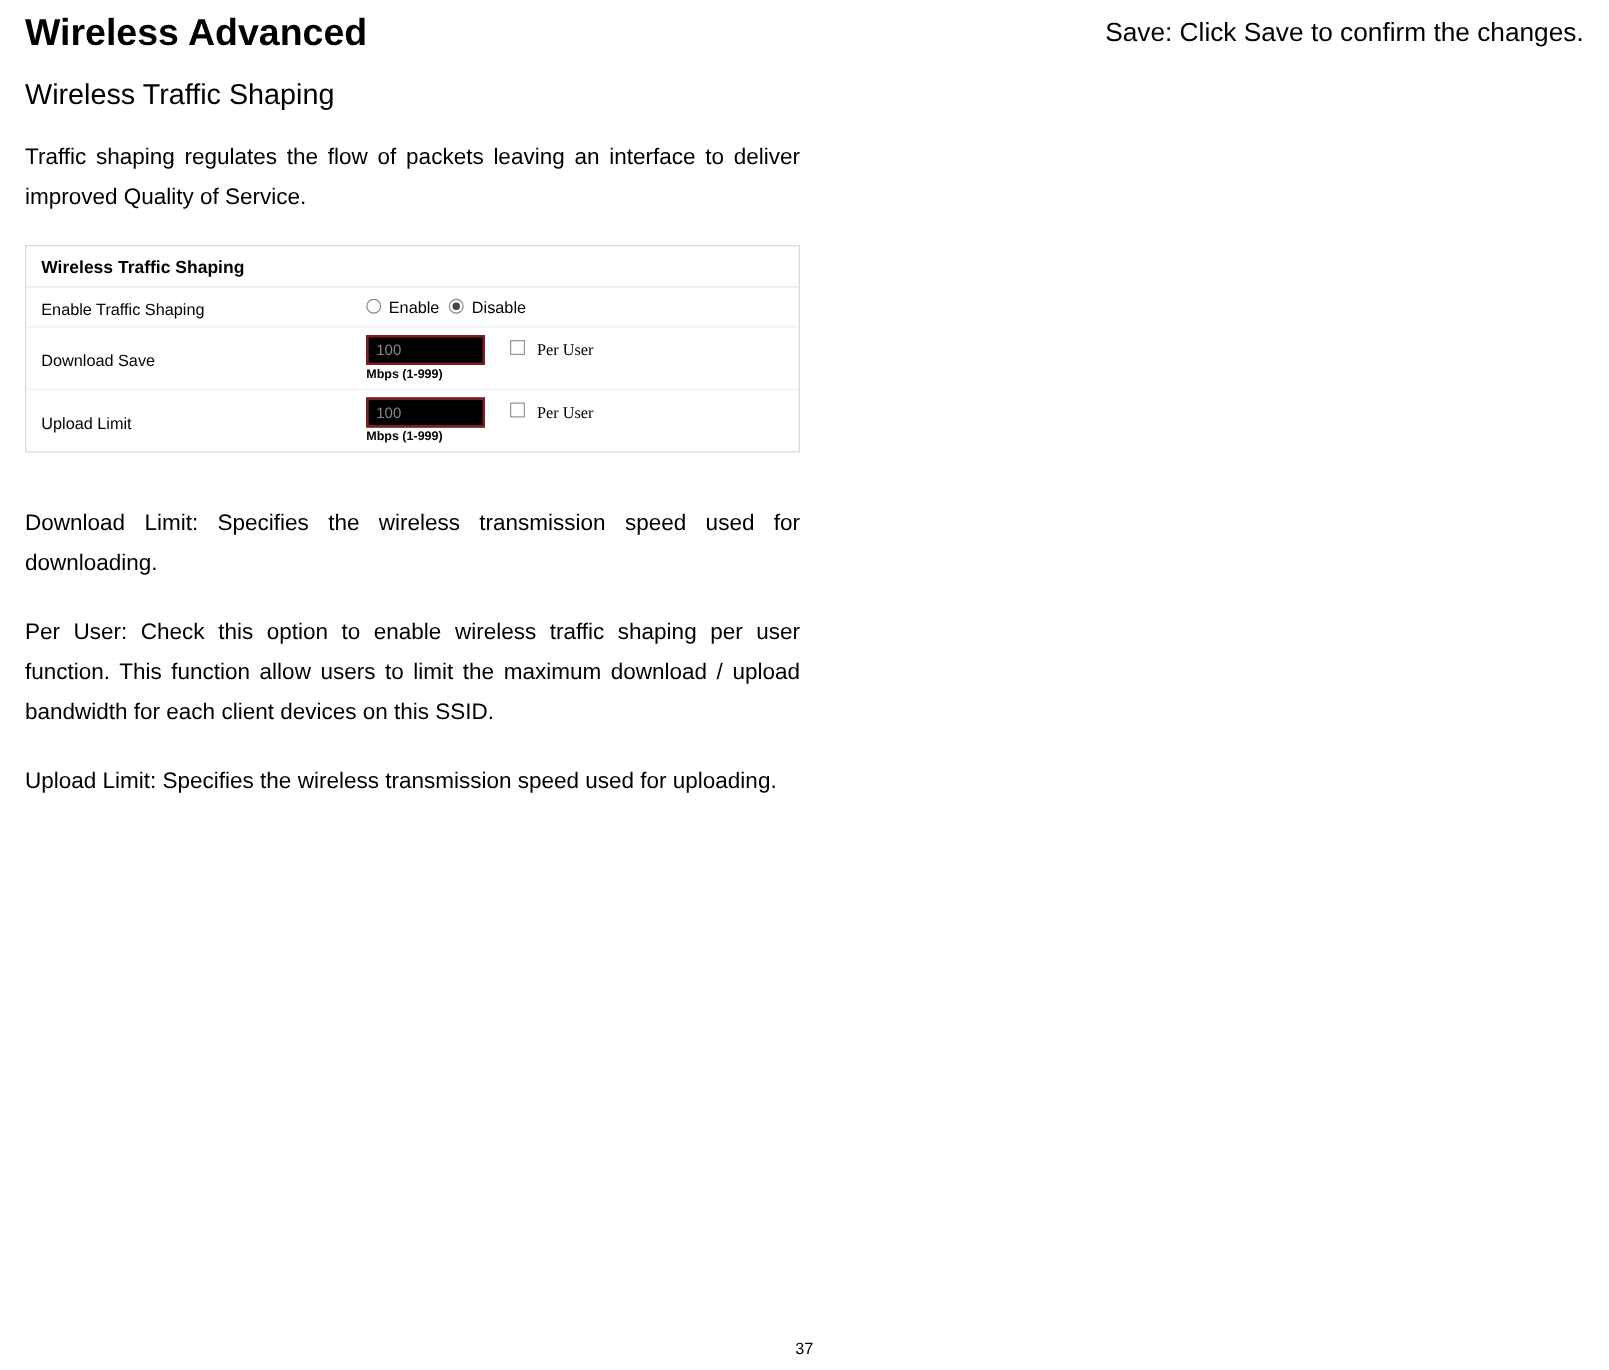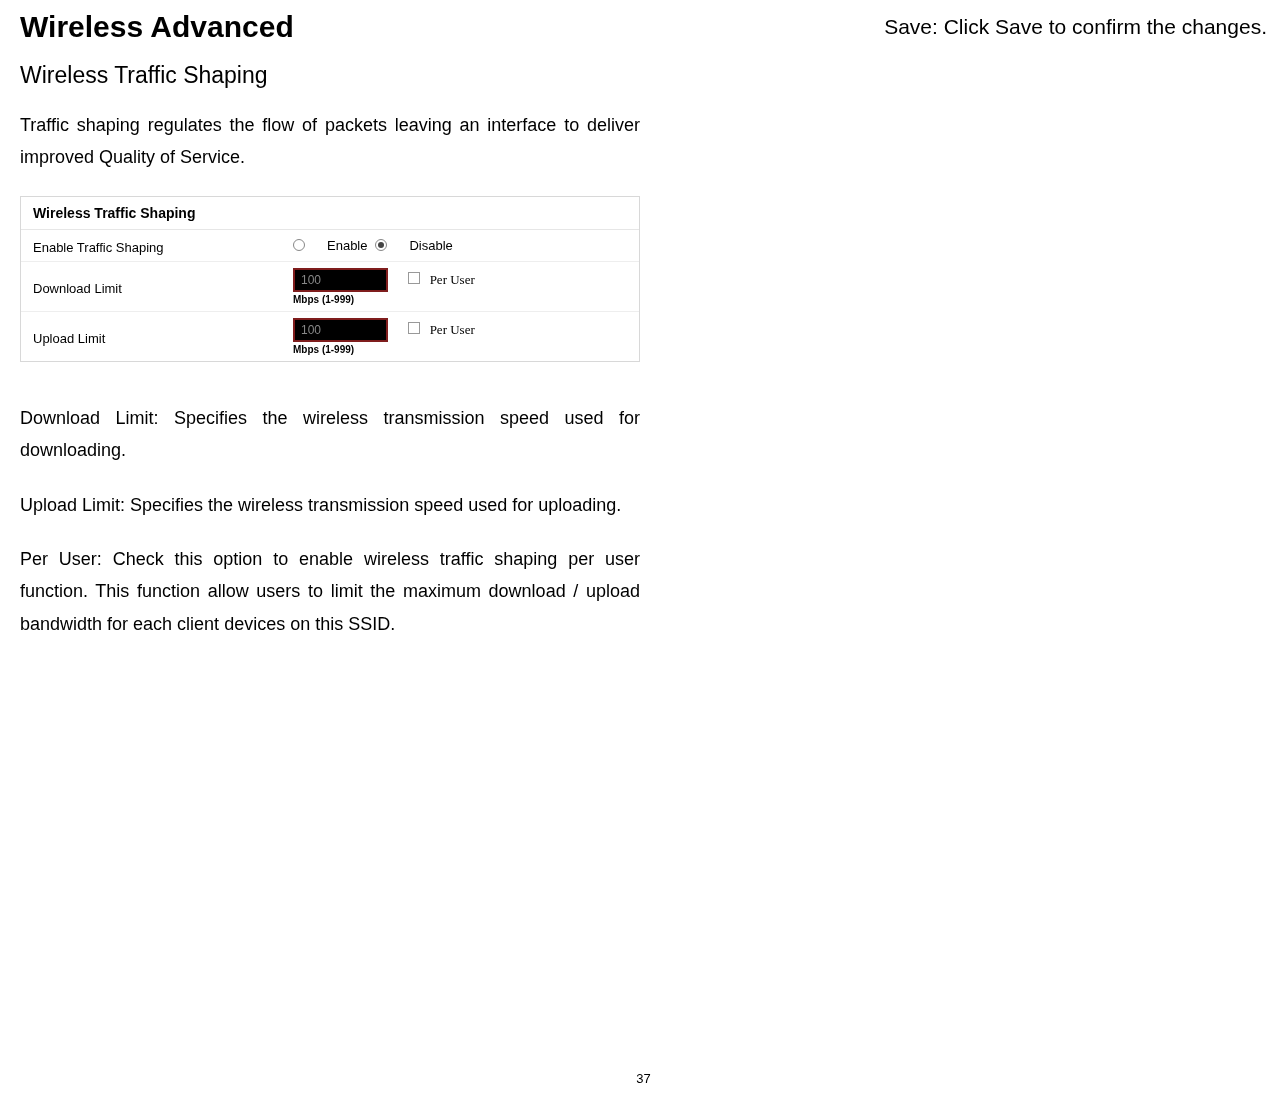--- a/index.html
+++ b/index.html
@@ -81,21 +81,21 @@
       gap: 8px;
       flex-wrap: wrap;
     }
     .config-control-stack {
       display: flex;
       flex-direction: column;
     }
     .radio-group {
       display: flex;
       align-items: center;
-      gap: 22px;
+      gap: 6px;
     }
     .radio {
       width: 12px;
       height: 12px;
       border-radius: 50%;
       border: 1px solid #888;
       display: inline-block;
       position: relative;
     }
     .radio.selected::after {
@@ -165,21 +165,21 @@
             <span>Enable</span>
           </span>
           <span class="radio-group">
             <span class="radio selected"></span>
             <span>Disable</span>
           </span>
         </div>
       </div>
 
       <div class="config-row">
-        <div class="config-label">Download Limit</div>
+        <div class="config-label">Download Save</div>
         <div class="config-control">
           <div class="config-control-stack">
             <div class="input-and-peruser">
               <input class="text-input" type="text" disabled="" value="100" style="">
               <span>
                 <span class="checkbox"></span>
                 <span class="peruser-label">Per User</span>
               </span>
             </div>
             <div class="hint">Mbps (1-999)</div>
@@ -198,22 +198,22 @@
                 <span class="peruser-label">Per User</span>
               </span>
             </div>
             <div class="hint">Mbps (1-999)</div>
           </div>
         </div>
       </div>
     </div>
 
     <p class="body-text">Download Limit: Specifies the wireless transmission speed used for downloading.</p>
+    <p class="body-text">Per User: Check this option to enable wireless traffic shaping per user function. This function allow users to limit the maximum download / upload bandwidth for each client devices on this SSID.</p>
     <p class="body-text">Upload Limit: Specifies the wireless transmission speed used for uploading.</p>
-    <p class="body-text">Per User: Check this option to enable wireless traffic shaping per user function. This function allow users to limit the maximum download / upload bandwidth for each client devices on this SSID.</p>
   </div>
 
   <div class="right-column">
     <p class="body-text-right">Save: Click Save to confirm the changes.</p>
   </div>
 </div>
 
 <div class="page-number">37</div>
 
 </body></html>

